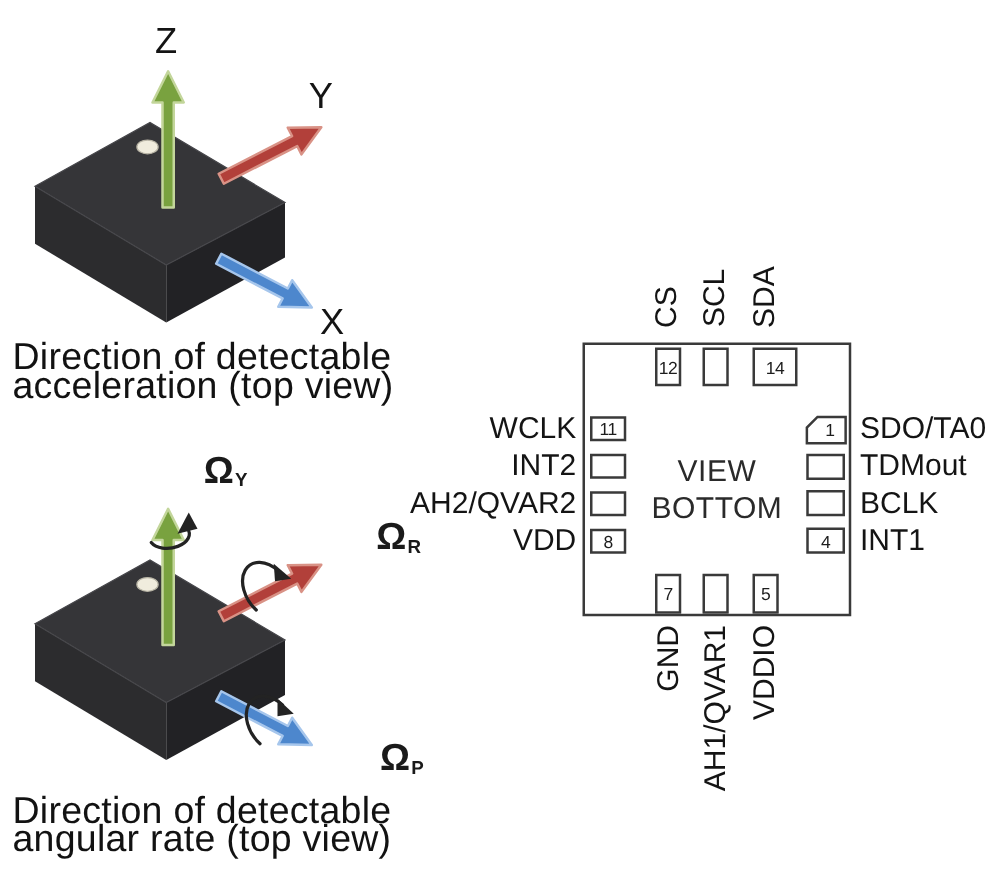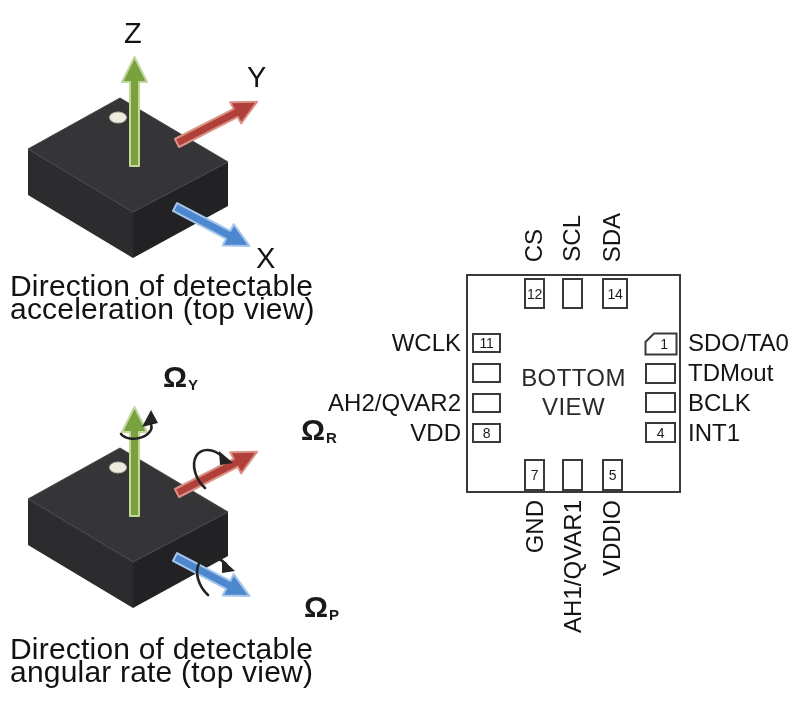--- a/index.html
+++ b/index.html
@@ -80,31 +80,31 @@
   <span class="omega" style="left:253px;top:415px"><span>Ω</span><span class="omega-sub">R</span></span>
   <span class="omega" style="left:256px;top:592px"><span>Ω</span><span class="omega-sub">P</span></span>
   <div class="caption" style="left:10px;top:637px">
     <div>Direction of detectable</div>
     <div>angular rate (top view)</div>
   </div>
 
   <div class="pkg" style="left:466px;top:274px;width:215px;height:219px"></div>
 
   <div class="pkg-center" style="left:466px;top:363px;width:215px">
+    <div>VIEW</div>
     <div>BOTTOM</div>
-    <div>VIEW</div>
   </div>
 
   <div class="pin" style="left:524px;top:278px;width:21px;height:31px">
     <span class="pin-num">12</span>
     </div>
   <div class="pin" style="left:562px;top:278px;width:21px;height:31px">
     <span class="pin-num"></span>
     </div>
-  <div class="pin" style="left:602px;top:278px;width:26px;height:31px">
+  <div class="pin" style="left:602px;top:278px;width:36px;height:31px">
     <span class="pin-num">14</span>
     </div>
 
   <div class="pin" style="left:524px;top:459px;width:21px;height:32px">
     <span class="pin-num">7</span>
     </div>
   <div class="pin" style="left:562px;top:459px;width:21px;height:32px">
     <span class="pin-num"></span>
     </div>
   <div class="pin" style="left:602px;top:459px;width:21px;height:32px">
@@ -146,20 +146,21 @@
     <span class="vlabel from-bottom" style="left:133px">SDA</span>
   </div>
 
   <div class="vlabels" style="left:466px;top:500px;width:215px;height:175px">
     <span class="vlabel from-top" style="left:56px">GND</span>
     <span class="vlabel from-top" style="left:94px">AH1/QVAR1</span>
     <span class="vlabel from-top" style="left:133px">VDDIO</span>
   </div>
 
   <div class="hlabel right-align" style="left:300px;top:331px;width:161px">WCLK</div>
+  <div class="hlabel right-align" style="left:300px;top:361px;width:161px">INT2</div>
   <div class="hlabel right-align" style="left:300px;top:391px;width:161px">AH2/QVAR2</div>
   <div class="hlabel right-align" style="left:300px;top:421px;width:161px">VDD</div>
 
   <div class="hlabel" style="left:688px;top:331px">SDO/TA0</div>
   <div class="hlabel" style="left:688px;top:361px">TDMout</div>
   <div class="hlabel" style="left:688px;top:391px">BCLK</div>
   <div class="hlabel" style="left:688px;top:421px">INT1</div>
 
 </div>
 

